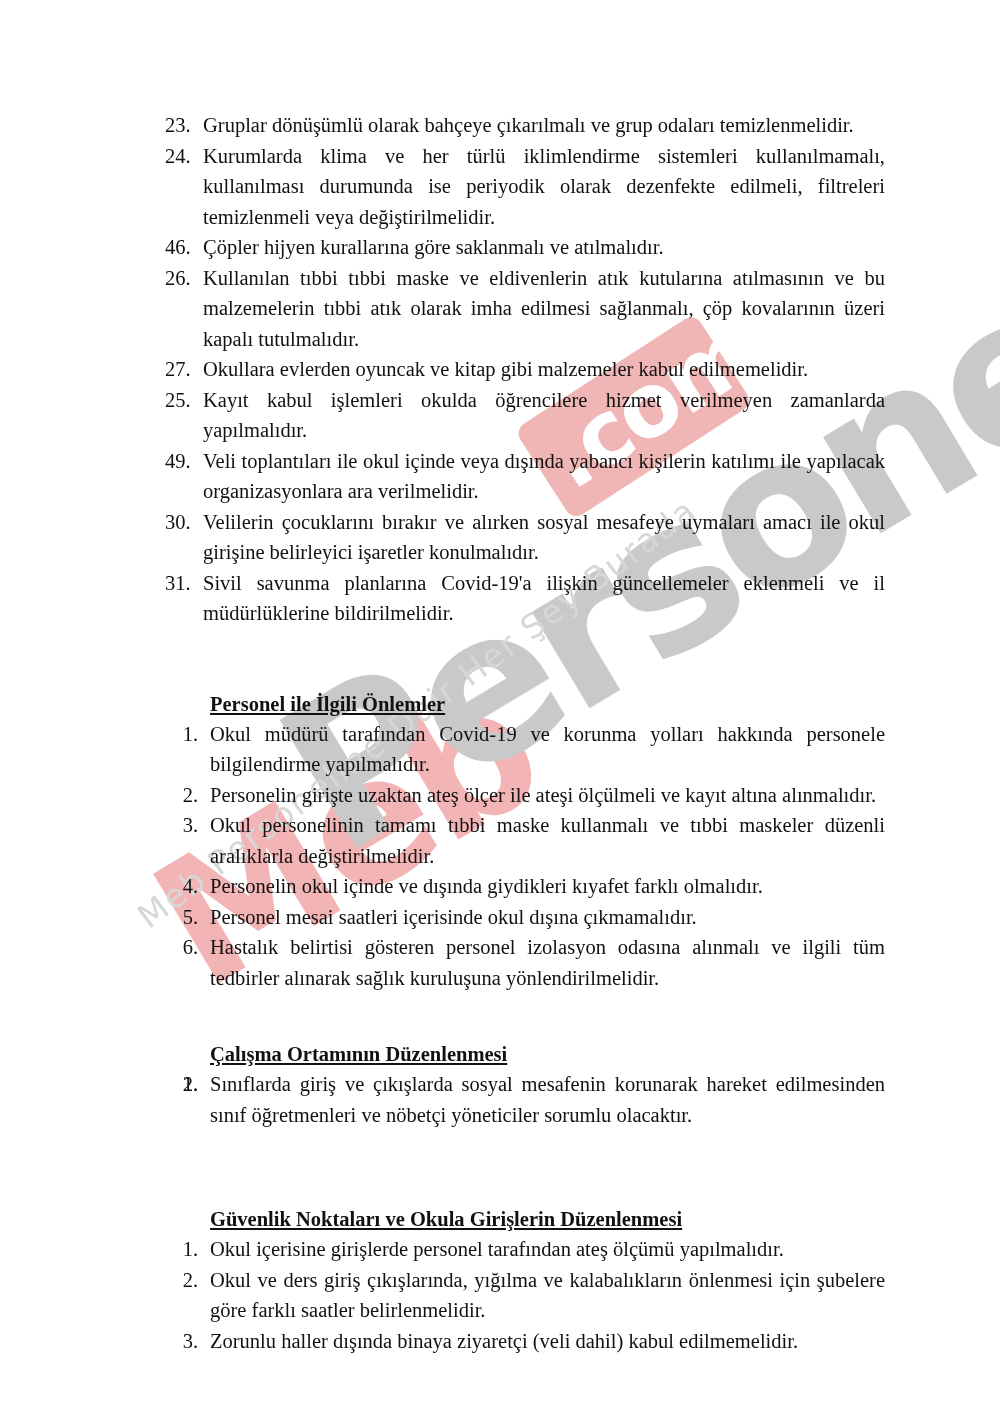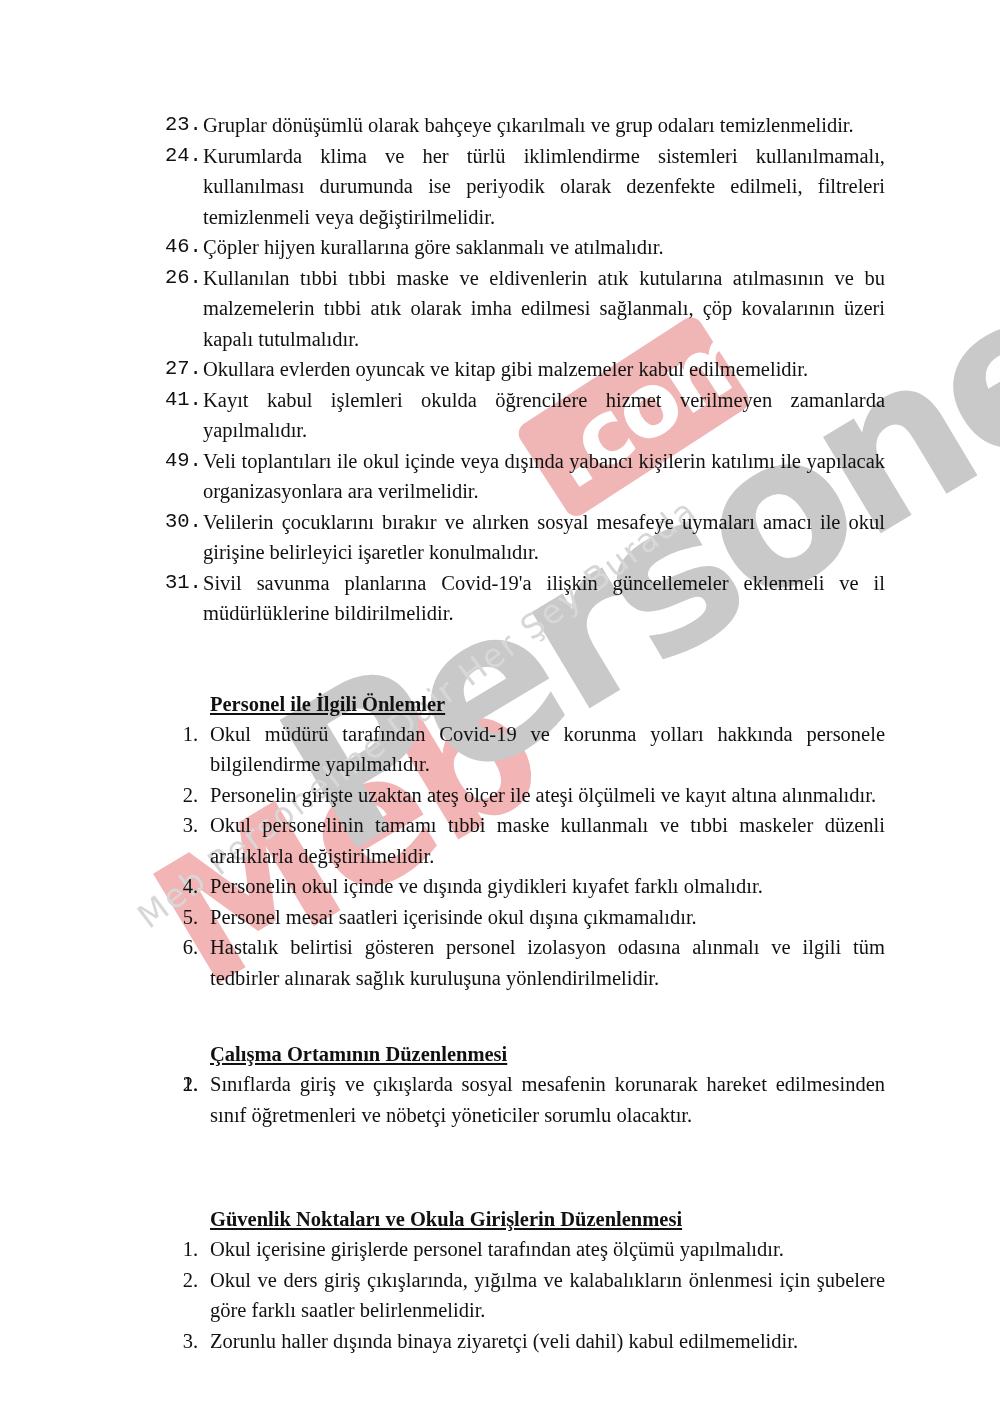--- a/index.html
+++ b/index.html
@@ -120,23 +120,21 @@
   
   .groupA .li {
     margin-left: 203px;
     margin-right: 115px;
   }
   .groupA .num {
     position: absolute;
     left: -38px;
     top: 0;
     width: 32px;
-    text-align: right;
     white-space: nowrap;
-    font-family: Liberation Mono, monospace;
   }
   
   .groupB .li, .groupC .li, .groupD .li, .groupE .li {
     margin-left: 210px;
     margin-right: 115px;
   }
   .groupB .num, .groupC .num, .groupD .num, .groupE .num {
     position: absolute;
     left: -42px;
     top: 0;
@@ -174,21 +172,21 @@
   </div>
 
   <div id="content">
 
     <ul class="list groupA">
       <li class="li"><span class="num">23.</span><span>Gruplar dönüşümlü olarak bahçeye çıkarılmalı ve grup odaları temizlenmelidir.</span></li>
       <li class="li"><span class="num">24.</span><span>Kurumlarda klima ve her türlü iklimlendirme sistemleri kullanılmamalı, kullanılması durumunda ise periyodik olarak dezenfekte edilmeli, filtreleri temizlenmeli veya değiştirilmelidir.</span></li>
       <li class="li"><span class="num">46.</span><span>Çöpler hijyen kurallarına göre saklanmalı ve atılmalıdır.</span></li>
       <li class="li"><span class="num">26.</span><span>Kullanılan tıbbi tıbbi maske ve eldivenlerin atık kutularına atılmasının ve bu malzemelerin tıbbi atık olarak imha edilmesi sağlanmalı, çöp kovalarının üzeri kapalı tutulmalıdır.</span></li>
       <li class="li"><span class="num">27.</span><span>Okullara evlerden oyuncak ve kitap gibi malzemeler kabul edilmemelidir.</span></li>
-      <li class="li"><span class="num">41.</span><span>Kayıt kabul işlemleri okulda öğrencilere hizmet verilmeyen zamanlarda yapılmalıdır.</span></li>
+      <li class="li"><span class="num">25.</span><span>Kayıt kabul işlemleri okulda öğrencilere hizmet verilmeyen zamanlarda yapılmalıdır.</span></li>
       <li class="li"><span class="num">49.</span><span>Veli toplantıları ile okul içinde veya dışında yabancı kişilerin katılımı ile yapılacak organizasyonlara ara verilmelidir.</span></li>
       <li class="li"><span class="num">30.</span><span>Velilerin çocuklarını bırakır ve alırken sosyal mesafeye uymaları amacı ile okul girişine belirleyici işaretler konulmalıdır.</span></li>
       <li class="li"><span class="num">31.</span><span>Sivil savunma planlarına Covid-19'a ilişkin güncellemeler eklenmeli ve il müdürlüklerine bildirilmelidir.</span></li>
     </ul>
 
     <div class="gap-xl"></div>
 
     <div class="heading">Personel ile İlgili Önlemler</div>
     <ul class="list groupB">
       <li class="li"><span class="num">1.</span><span>Okul müdürü tarafından Covid-19 ve korunma yolları hakkında personele bilgilendirme yapılmalıdır.</span></li>

